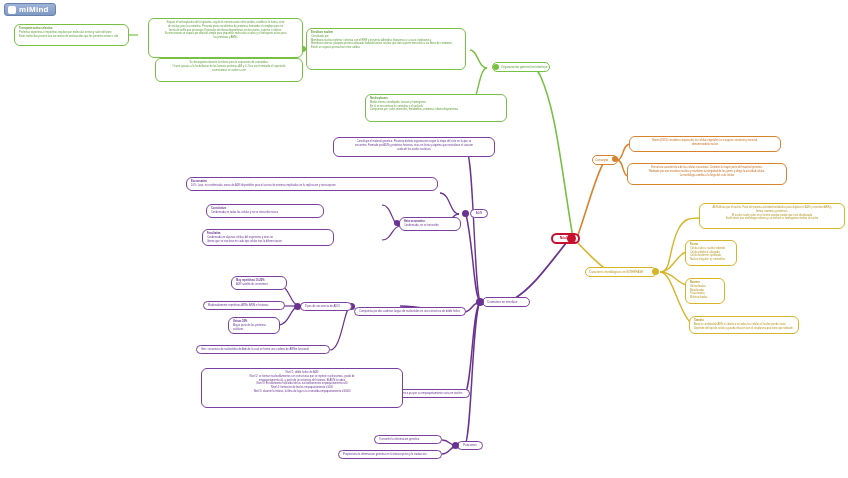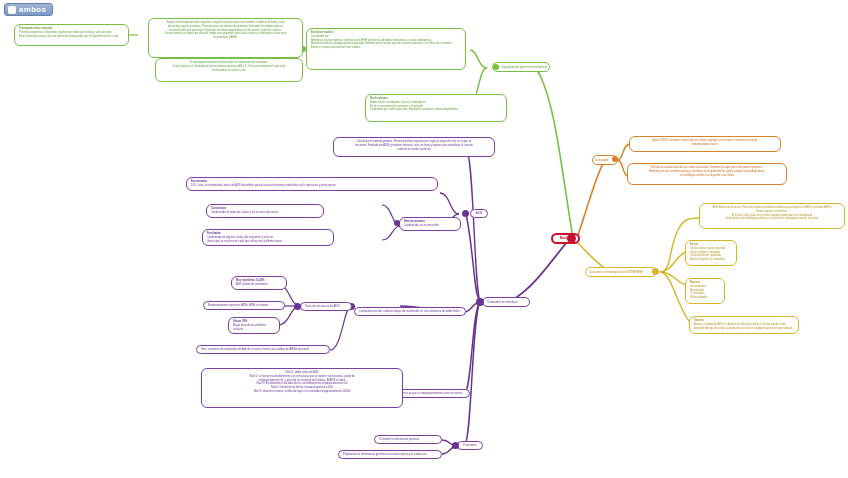--- a/index.html
+++ b/index.html
@@ -79,21 +79,21 @@
     <path d="M300 306 C 290 306, 290 325, 278 325" fill="none" stroke="#6a3391" stroke-width="1.2"></path>
     <path d="M351 306 C 344 306, 342 350, 330 350" fill="none" stroke="#6a3391" stroke-width="1.2"></path>
 
     <path d="M457 394 C 440 394, 420 394, 404 394" fill="none" stroke="#6a3391" stroke-width="1.4"></path>
     <path d="M457 446 C 450 446, 450 440, 442 440" fill="none" stroke="#6a3391" stroke-width="1.3"></path>
     <path d="M457 446 C 450 446, 450 454, 442 454" fill="none" stroke="#6a3391" stroke-width="1.3"></path>
   </svg>
 
   <div class="logo">
     <span class="mark"></span>
-    <span class="txt">ambos</span>
+    <span class="txt">miMind</span>
   </div>
 
   <div class="node c-red center" style="left:551px;top:233px;width:29px;height:11px;display:flex;align-items:center;justify-content:center;">
     <span class="lbl" style="font-size:3.4px;">Núcleo</span>
   </div>
   <div class="dot red" style="left:567px;top:234px;width:9px;height:9px;"></div>
 
   <div class="node c-green" style="left:492px;top:62px;width:58px;height:10px;display:flex;align-items:center;padding-left:8px;">
     <span class="lbl" style="font-size:3.1px;">Organizacion general en interfase</span>
   </div>

